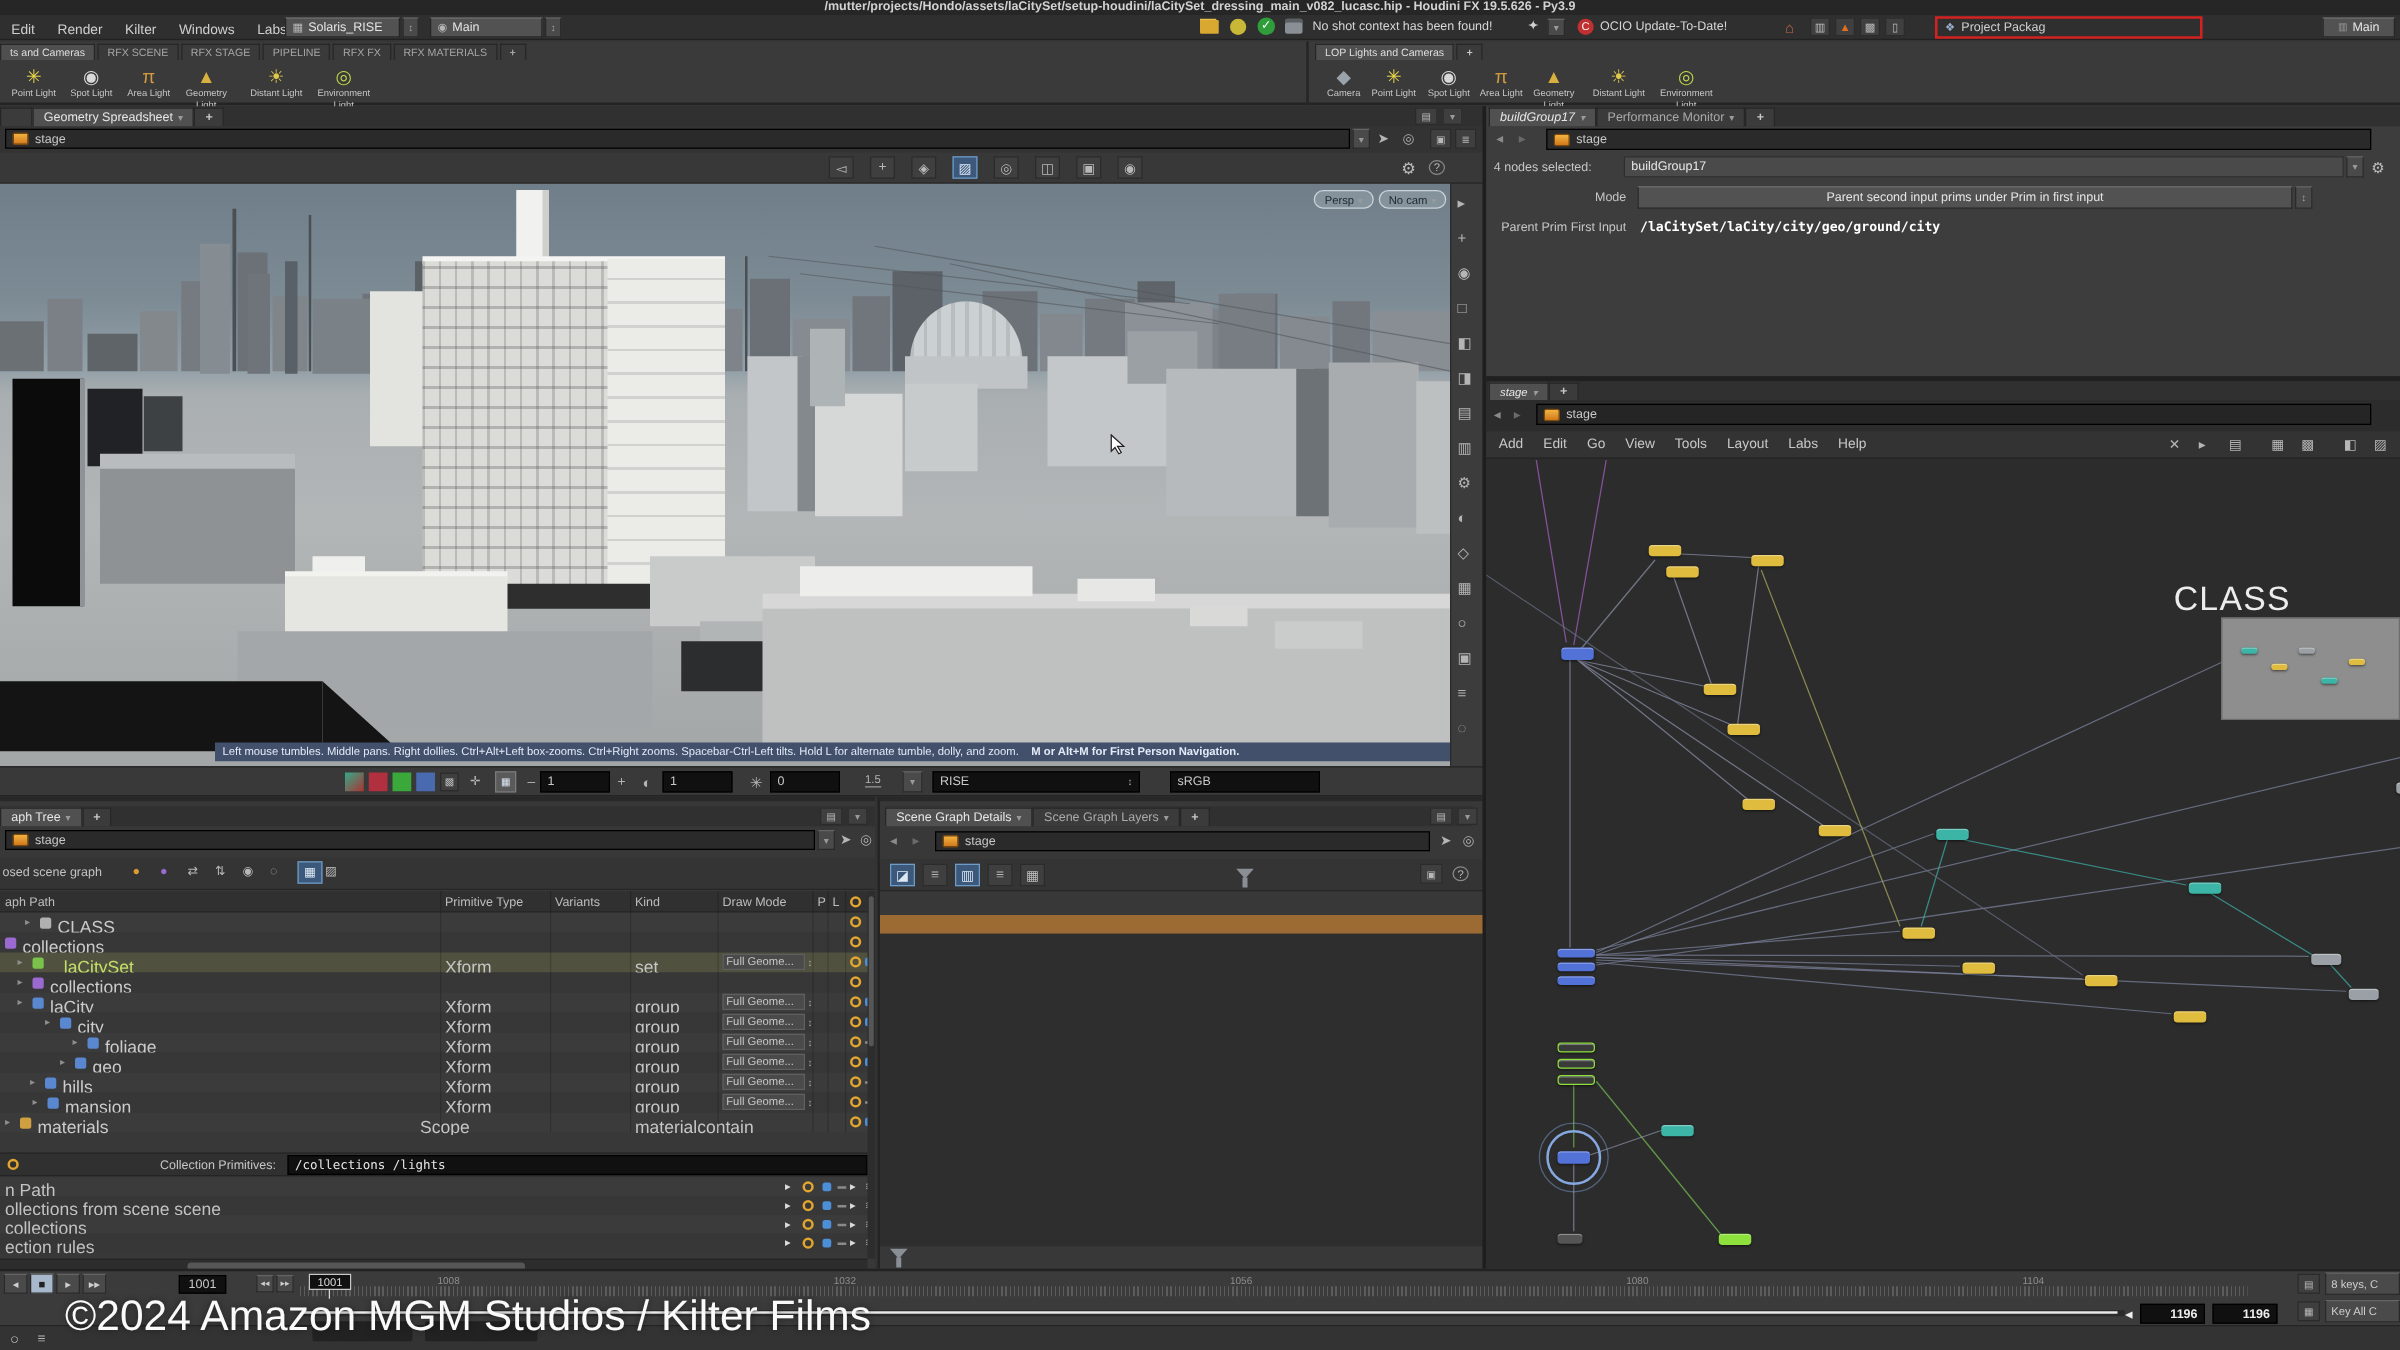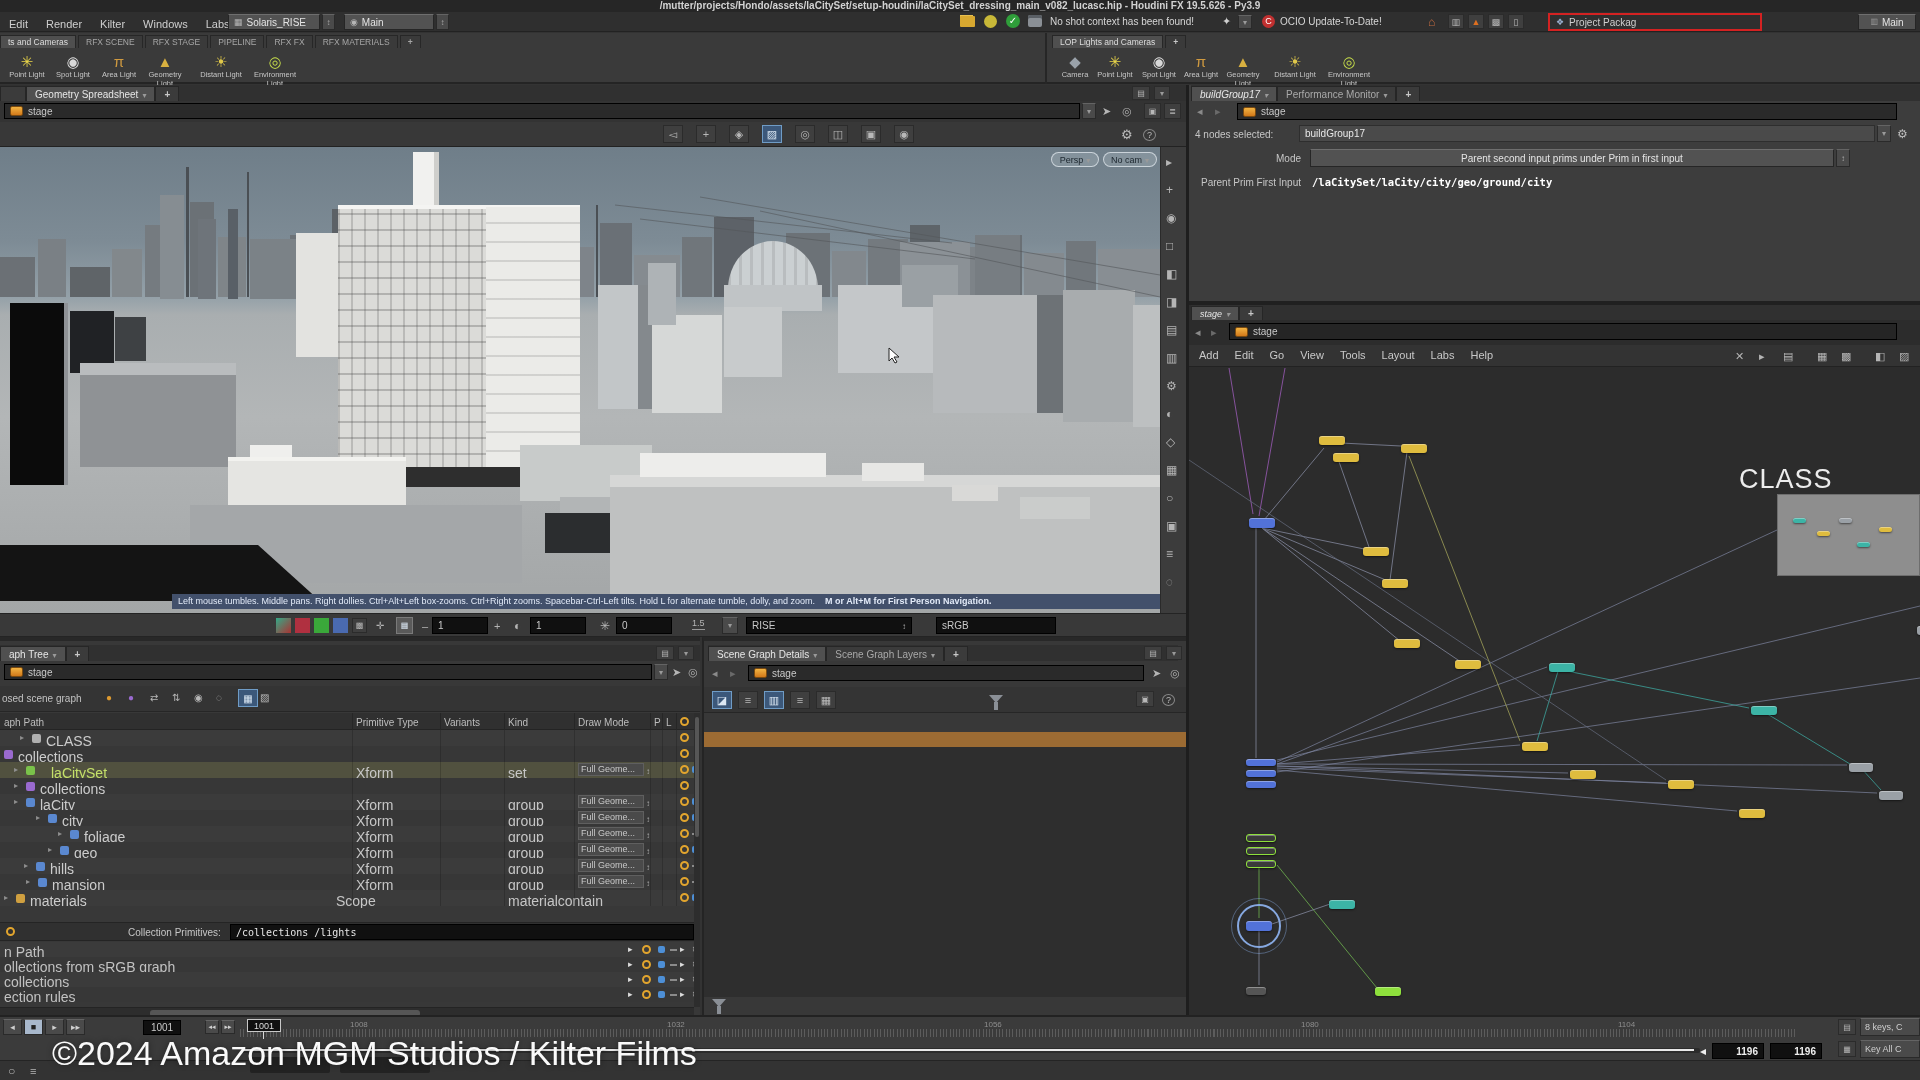--- a/index.html
+++ b/index.html
@@ -549,21 +549,21 @@
         <span class="sgrow" style="top: 0px; height: 15px; background: rgb(59, 59, 59);">
           <span class="cell" style="left: 4px; top: 2px; color: rgb(194, 194, 194);">n Path</span>
           <span class="ic" style="left: 628px; top: 3px; position: absolute; color: rgb(221, 221, 221); font-size: 9px;">▸</span>
           <span class="power" style="left: 642px; top: 3px; position: absolute;"></span>
           <span class="bdot" style="left: 658px; top: 4px; position: absolute;"></span>
           <span class="gdash" style="left: 670px; top: 7px; position: absolute;"></span>
           <span class="ic" style="left: 680px; top: 3px; position: absolute; color: rgb(221, 221, 221); font-size: 9px;">▸</span>
           <span class="ic" style="left: 692px; top: 3px; position: absolute; color: rgb(187, 187, 187); font-size: 9px;">≋</span>
         </span>
         <span class="sgrow" style="top: 15px; height: 15px; background: rgb(55, 55, 55);">
-          <span class="cell" style="left: 4px; top: 2px; color: rgb(194, 194, 194);">ollections from sRGB graph</span>
+          <span class="cell" style="left: 4px; top: 2px; color: rgb(194, 194, 194);">ollections from scene scene</span>
           <span class="ic" style="left: 628px; top: 3px; position: absolute; color: rgb(221, 221, 221); font-size: 9px;">▸</span>
           <span class="power" style="left: 642px; top: 3px; position: absolute;"></span>
           <span class="bdot" style="left: 658px; top: 4px; position: absolute;"></span>
           <span class="gdash" style="left: 670px; top: 7px; position: absolute;"></span>
           <span class="ic" style="left: 680px; top: 3px; position: absolute; color: rgb(221, 221, 221); font-size: 9px;">▸</span>
           <span class="ic" style="left: 692px; top: 3px; position: absolute; color: rgb(187, 187, 187); font-size: 9px;">≋</span>
         </span>
         <span class="sgrow" style="top: 30px; height: 15px; background: rgb(59, 59, 59);">
           <span class="cell" style="left: 4px; top: 2px; color: rgb(194, 194, 194);">collections</span>
           <span class="ic" style="left: 628px; top: 3px; position: absolute; color: rgb(221, 221, 221); font-size: 9px;">▸</span>

